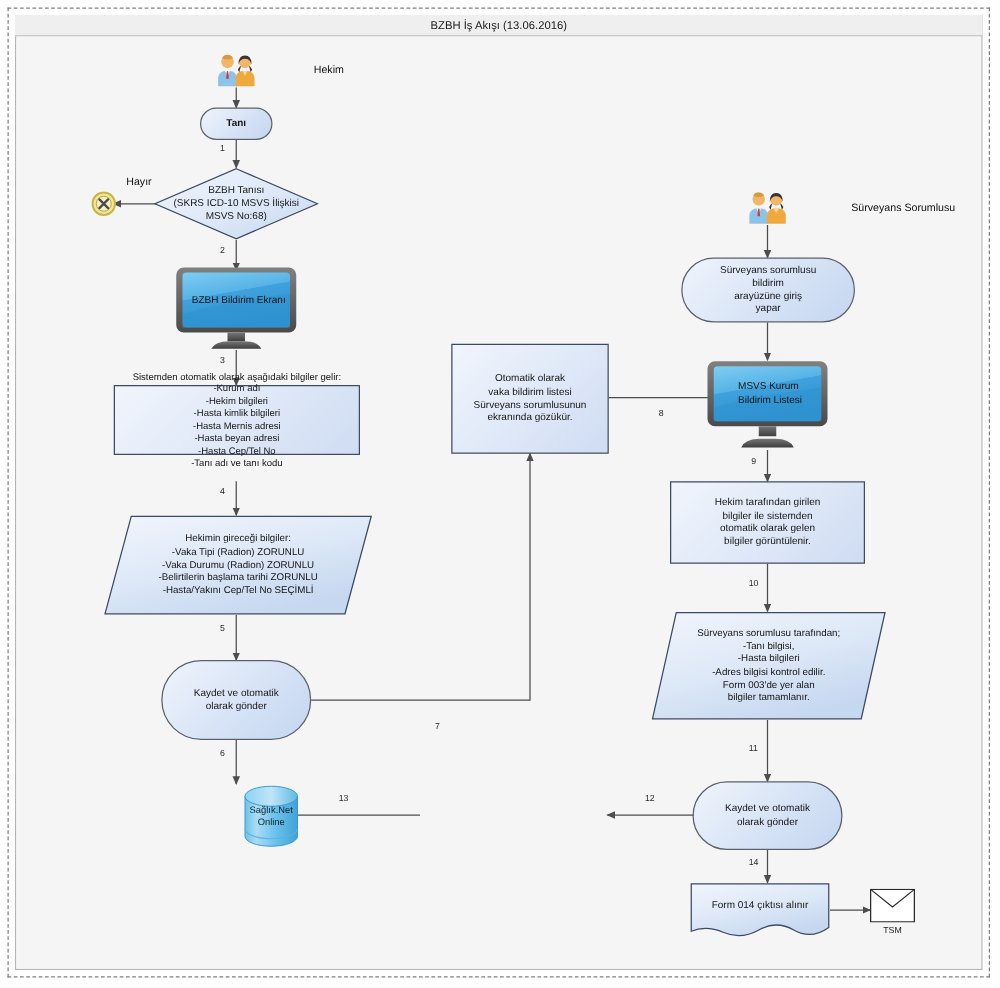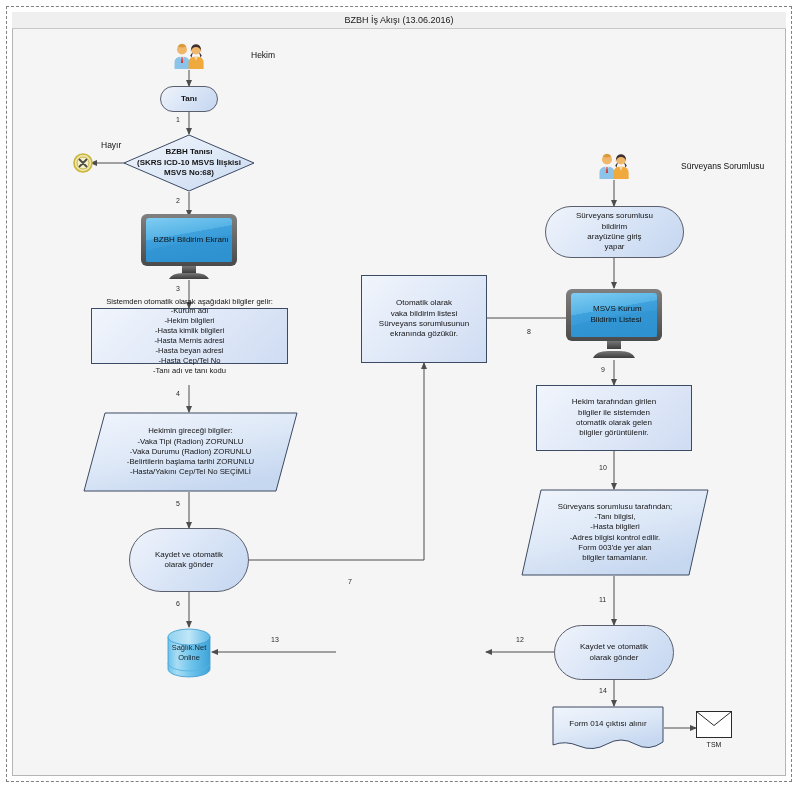--- a/index.html
+++ b/index.html
@@ -104,28 +104,28 @@
     white-space: pre-line;
   }
 
   
   .monitor { position: absolute; }
   .monitor-label {
     position: absolute;
     left: 4px; right: 0; top: 0;
     height: 54px;
     display: flex; align-items: center; justify-content: center;
-    text-align: right;
+    text-align: left;
     font-size: 8px; color: #101010; line-height: 1.35;
     white-space: pre-line;
     pointer-events: none;
   }
 
   
-  .db { position: absolute; }
+  .db { position: absolute; margin-left: 28px; }
   .db-label {
     position: absolute; left: 0; right: 0; top: 16px;
     text-align: center; font-size: 7.5px; color: #12232f; line-height: 1.30;
     white-space: pre-line; pointer-events: none;
   }
 
   
   .doc { position: absolute; }
   .doc-label {
     position: absolute; left: 0; right: 0; top: 0; bottom: 12px;
@@ -265,21 +265,21 @@
         <path d="M17.6,27 v-7 a5.5,5.5 0 0 1 5.5,-5.2 h4 a5.5,5.5 0 0 1 5.5,5.2 v7 z" fill="#f0a93c"></path>
         <path d="M23.1,14.8 h3.8 l-1.9,4.0 z" fill="#f7d9a8"></path>
       </svg>
     </div>
     <div class="actor-label" style="left:200px; top:20px;">Hekim</div>
 
     <div class="node stadium" style="left:147px; top:56px; width:58px; height:26px;font-weight:bold;">
       <span>Tanı</span>
     </div>
 
-    <div class="diamond-wrap" style="left:110px; top:104px; width:132px; height:58px;font-weight:bold;">
+    <div class="diamond-wrap" style="left:110px; top:104px; width:132px; height:58px;">
       <svg class="diamond-shape" viewBox="0 0 132 58" preserveAspectRatio="none">
         <defs>
           <linearGradient id="gradDiamond" x1="0" y1="0" x2="1" y2="1">
             <stop offset="0%" stop-color="#f1f5fc"></stop>
             <stop offset="55%" stop-color="#dde8f7"></stop>
             <stop offset="100%" stop-color="#c6d7f0"></stop>
           </linearGradient>
         </defs>
         <polygon points="66,1 131,29 66,57 1,29" fill="url(#gradDiamond)" stroke="#3c4a63" stroke-width="1"></polygon>
       </svg>

